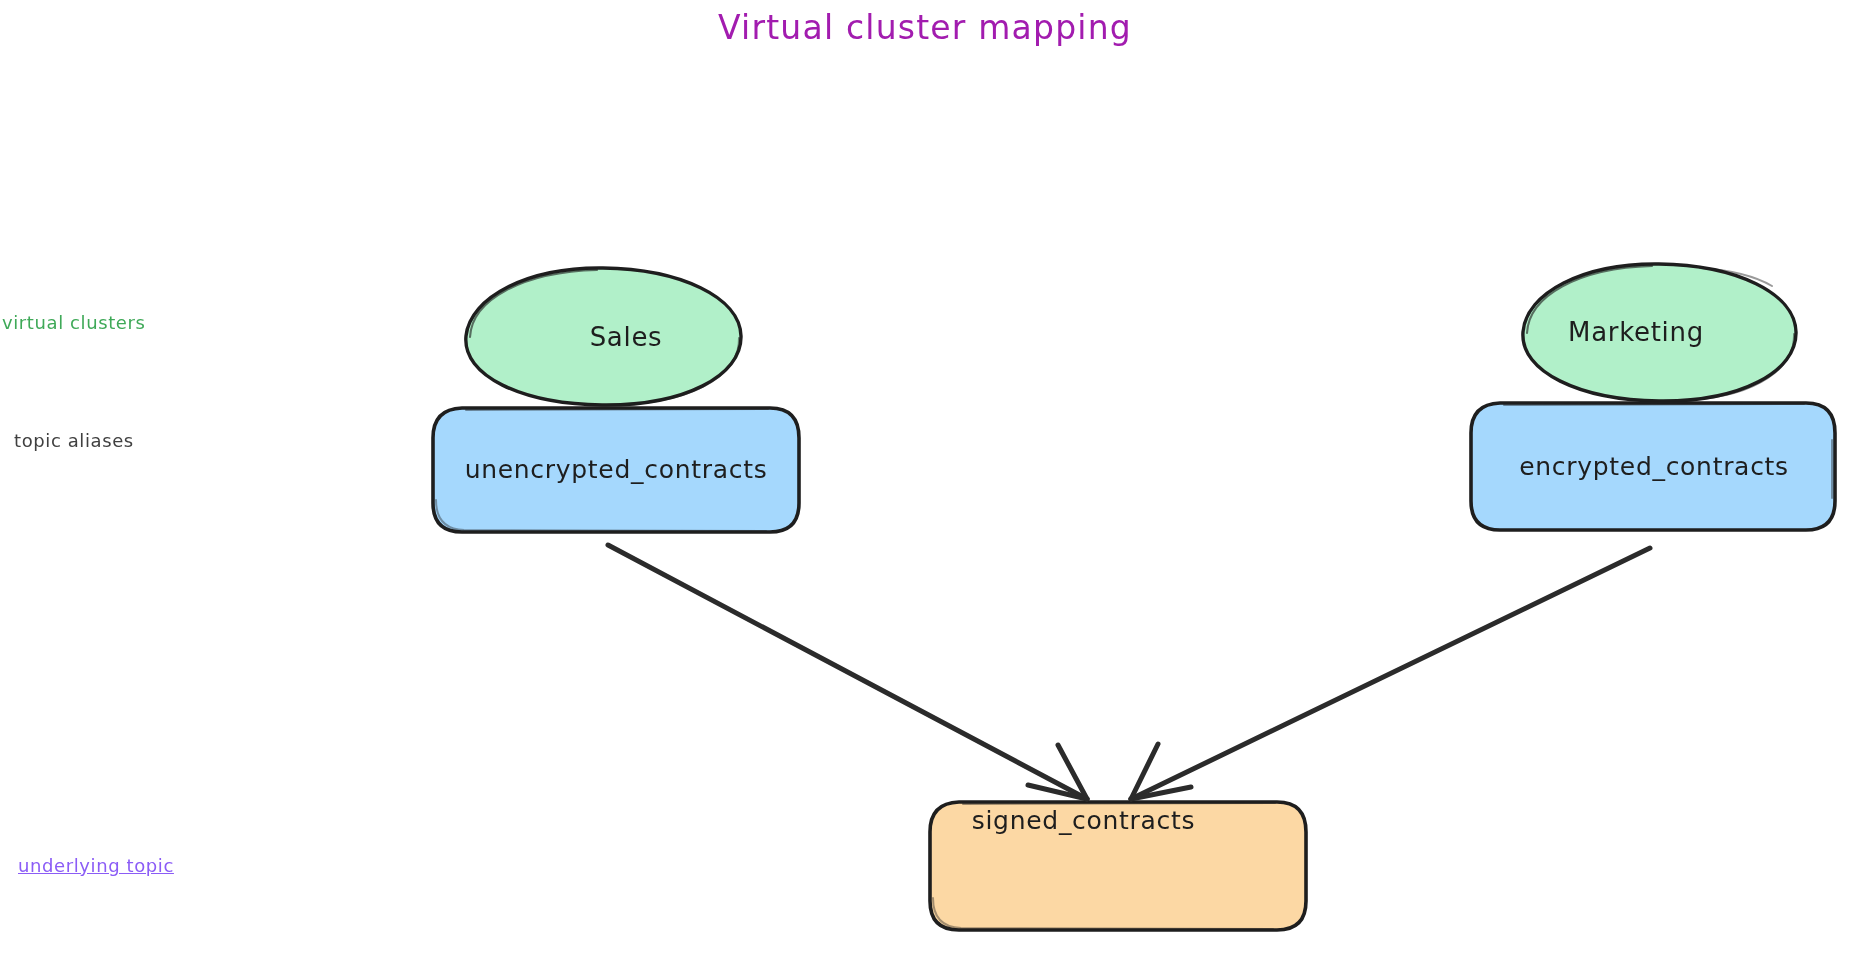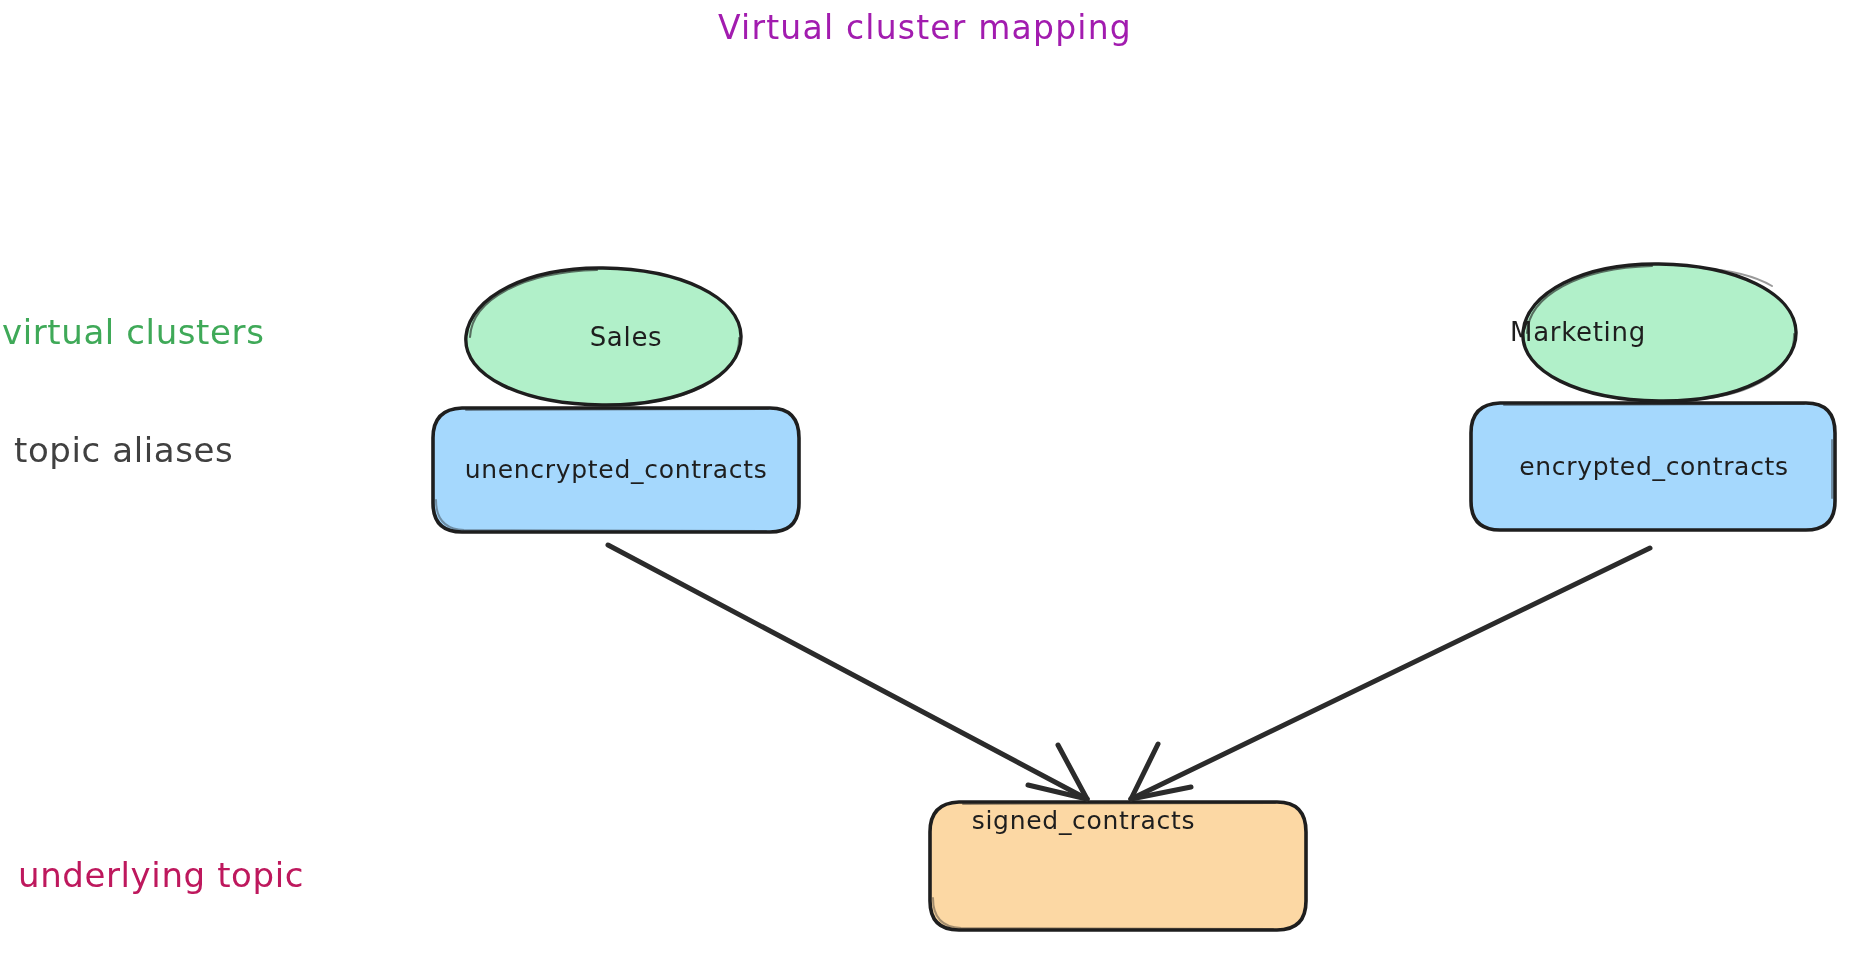--- a/index.html
+++ b/index.html
@@ -39,38 +39,38 @@
     left: 0;
     top: 8px;
     width: 1850px;
     text-align: center;
     font-size: 33px;
     color: #a21caf;
     letter-spacing: 1.2px;
   }
 
   .row-label {
-    font-size: 34px;
+    font-size: 18px;
     letter-spacing: 0.6px;
   }
   #label-virtual-clusters { left: 2px;  top: 312px; color: #3fa958; }
   #label-topic-aliases    { left: 14px; top: 430px; color: #3a7fc4; }
   #label-underlying-topic { left: 18px; top: 855px; color: #f0a030; }
 
   .node-label {
     color: #1e1e1e;
     text-align: center;
     font-size: 26px;
     letter-spacing: 0.7px;
   }
   .node-label.small { font-size: 25px; }
 
   
   #label-sales      { left: 488px;  top: 322px; width: 276px; }
-  #label-marketing  { left: 1464px; top: 317px; width: 228px; }
+  #label-marketing  { left: 1522px; top: 317px; width: 228px; }
   #label-unencrypted{ left: 432px;  top: 455px; width: 368px; }
   #label-encrypted  { left: 1470px; top: 452px; width: 368px; }
   #label-signed     { left: 930px;  top: 806px; width: 307px; }
 </style>
 </head>
 <body style="background: rgb(255, 255, 255);">
 
 <div id="canvas" style="background: rgb(255, 255, 255);">
 
   <svg id="sketch" viewBox="0 0 1850 956">
@@ -141,21 +141,21 @@
 
     </g>
   </svg>
 
   <div class="txt" id="diagram-title">Virtual cluster mapping</div>
 
   <div class="txt row-label" id="label-virtual-clusters" style="color: rgb(63, 169, 88);">virtual clusters</div>
 
   <div class="txt row-label" id="label-topic-aliases" style="color: #404040;">topic aliases</div>
 
-  <div class="txt row-label" id="label-underlying-topic" style="color: #be185d;">underlying topic</div>
+  <div class="txt row-label" id="label-underlying-topic" style="color: #8b5cf6; text-decoration: underline;">underlying topic</div>
 
   <div class="txt node-label" id="label-sales">Sales</div>
 
   <div class="txt node-label" id="label-marketing">Marketing</div>
 
   <div class="txt node-label small" id="label-unencrypted">unencrypted_contracts</div>
 
   <div class="txt node-label small" id="label-encrypted">encrypted_contracts</div>
 
   <div class="txt node-label small" id="label-signed">signed_contracts</div>

